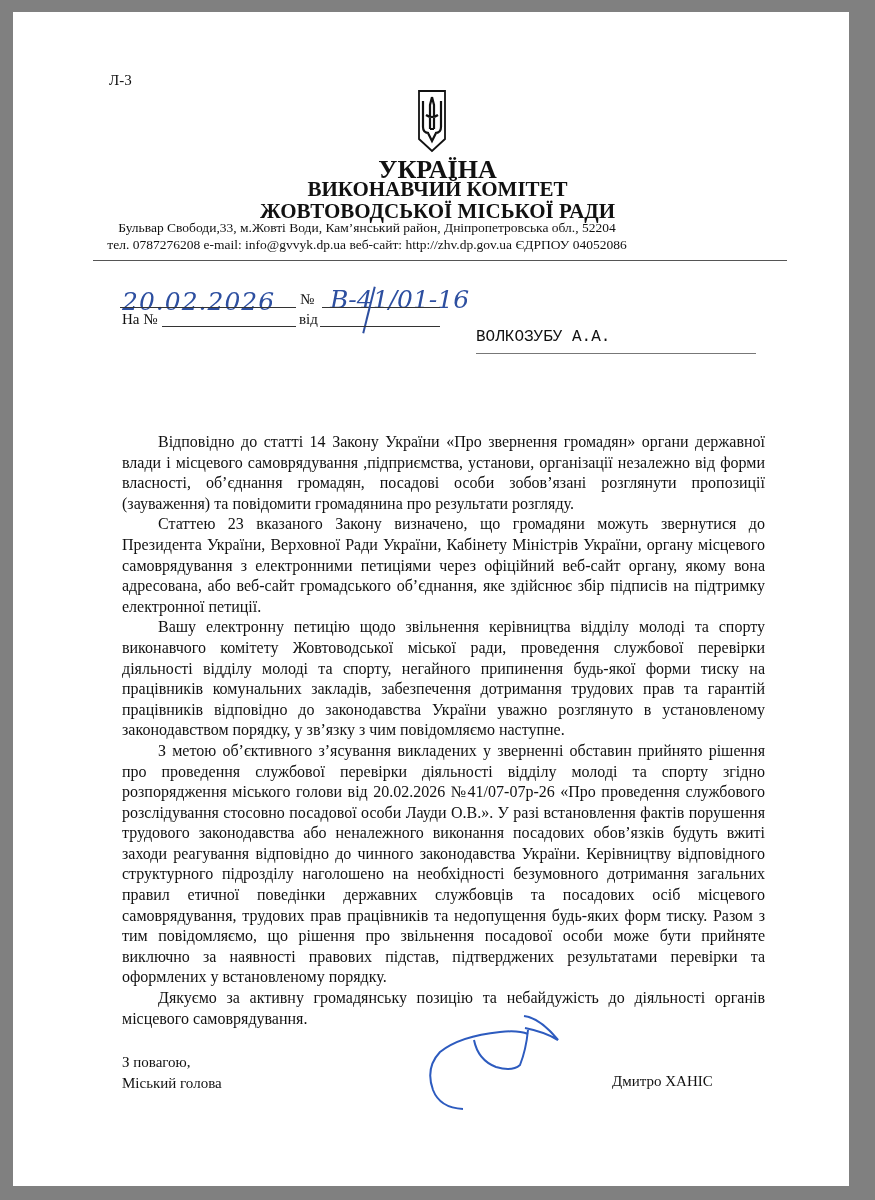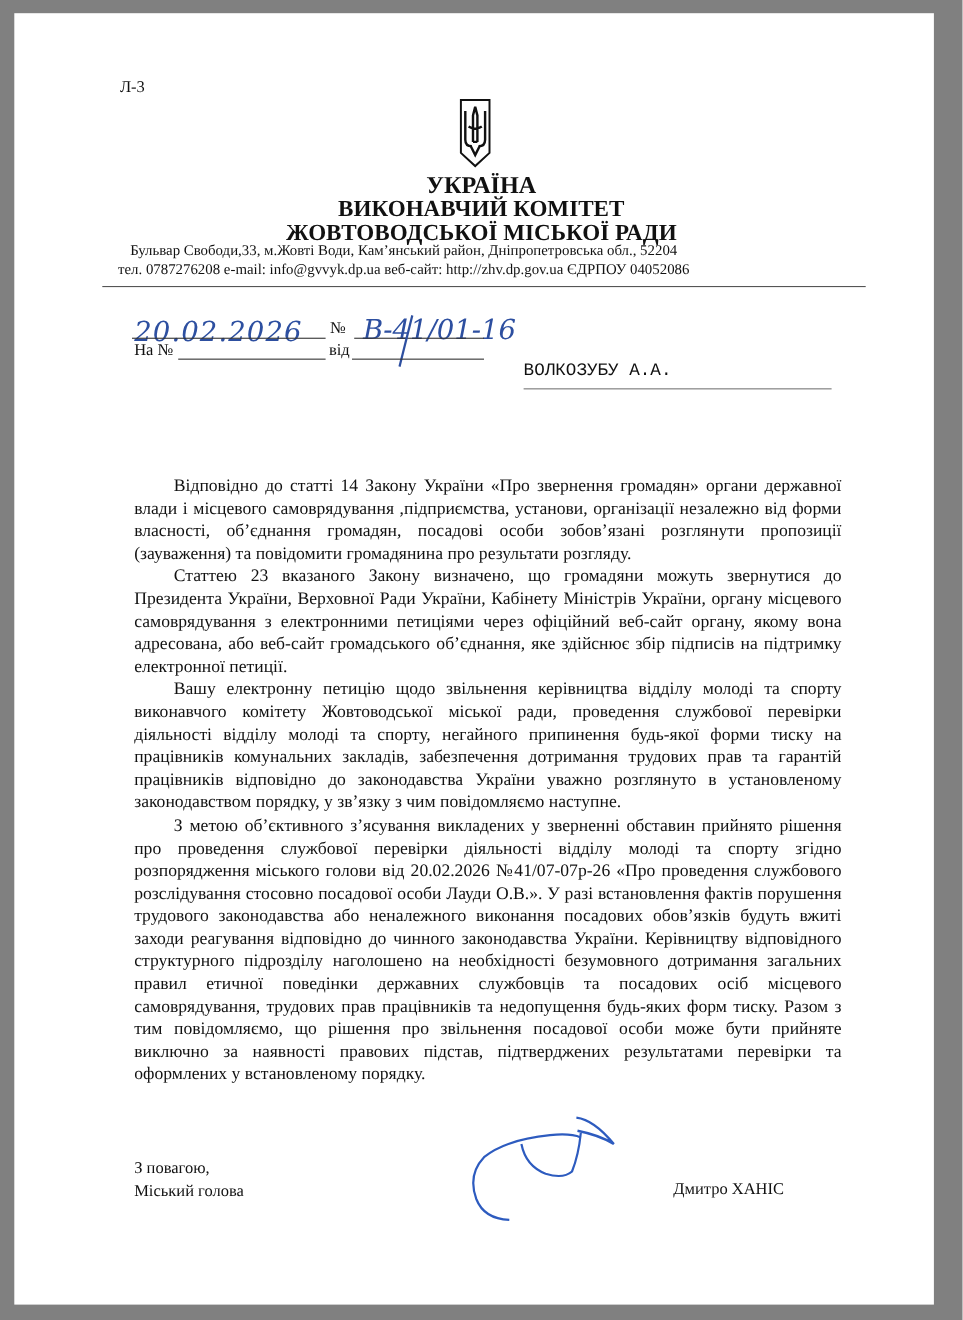--- a/index.html
+++ b/index.html
@@ -2,21 +2,21 @@
 <html><head>
 <meta charset="utf-8">
 <style>
   html, body { margin:0; padding:0; }
   body { width:875px; height:1200px; background:#808080; position:relative; overflow:hidden; font-family:"Liberation Serif", serif; color:#111; }
   .page { position:absolute; left:13px; top:12px; width:836px; height:1174px; background:#fff; }
   .abs { position:absolute; }
   .code { left:109px; top:72px; font-size:15px; }
   .emblem { left:417px; top:89px; width:30px; height:66px; }
   .hdr { left:0; width:875px; text-align:center; font-weight:bold; }
-  .h1 { top:155px; font-size:22px; }
+  .h1 { top:155px; font-size:26px; }
   .h2 { top:177px; font-size:21px; }
   .h3 { top:199px; font-size:21px; }
   .addr { left:0; width:734px; text-align:center; font-size:13.5px; }
   .a1 { top:220px; }
   .a2 { top:237px; }
   .rule { left:93px; top:260px; width:694px; height:1px; background:#555; }
   .hand { font-family:"DejaVu Serif", serif; font-style:italic; color:#2d4fa0; font-size:25px; }
   .date { left:122px; top:287px; letter-spacing:1px; }
   .line { height:1px; background:#333; }
   .l-date { left:120px; top:307px; width:176px; }
@@ -67,20 +67,21 @@
 <div class="abs line l-vid"></div>
 
 <div class="abs recip">ВОЛКОЗУБУ А.А.</div>
 <div class="abs line l-recip"></div>
 
 <div class="abs body">
   <p>Відповідно до статті 14 Закону України «Про звернення громадян» органи державної влади і місцевого самоврядування ,підприємства, установи, організації незалежно від форми власності, об’єднання громадян, посадові особи зобов’язані розглянути пропозиції (зауваження) та повідомити громадянина про результати розгляду.</p>
   <p>Статтею 23 вказаного Закону визначено, що громадяни можуть звернутися до Президента України, Верховної Ради України, Кабінету Міністрів України, органу місцевого самоврядування з електронними петиціями через офіційний веб-сайт органу, якому вона адресована, або веб-сайт громадського об’єднання, яке здійснює збір підписів на підтримку електронної петиції.</p>
   <p>Вашу електронну петицію щодо звільнення керівництва відділу молоді та спорту виконавчого комітету Жовтоводської міської ради, проведення службової перевірки діяльності відділу молоді та спорту, негайного припинення будь-якої форми тиску на працівників комунальних закладів, забезпечення дотримання трудових прав та гарантій працівників відповідно до законодавства України уважно розглянуто в установленому законодавством порядку, у зв’язку з чим повідомляємо наступне.</p>
   <p>З метою об’єктивного з’ясування викладених у зверненні обставин прийнято рішення про проведення службової перевірки діяльності відділу молоді та спорту згідно розпорядження міського голови від 20.02.2026 №41/07-07р-26 «Про проведення службового розслідування стосовно посадової особи Лауди О.В.». У разі встановлення фактів порушення трудового законодавства або неналежного виконання посадових обов’язків будуть вжиті заходи реагування відповідно до чинного законодавства України. Керівництву відповідного структурного підрозділу наголошено на необхідності безумовного дотримання загальних правил етичної поведінки державних службовців та посадових осіб місцевого самоврядування, трудових прав працівників та недопущення будь-яких форм тиску. Разом з тим повідомляємо, що рішення про звільнення посадової особи може бути прийняте виключно за наявності правових підстав, підтверджених результатами перевірки та оформлених у встановленому порядку.</p>
+  <p>Дякуємо за активну громадянську позицію та небайдужість до діяльності органів місцевого самоврядування.</p>
 </div>
 
 <div class="abs sig1">
   <div>З повагою,</div>
   <div>Міський голова</div>
 </div>
 
 <svg class="abs signature" viewBox="0 0 200 110">
   <path d="M63 99 Q40 98 33 80 Q25 58 40 42 Q60 26 100 22 Q118 20 128 24" fill="none" stroke="#2d5bbf" stroke-width="2"></path>
   <path d="M74 30 Q78 50 96 57 Q112 62 120 55 Q126 40 128 20" fill="none" stroke="#2d5bbf" stroke-width="2"></path>

